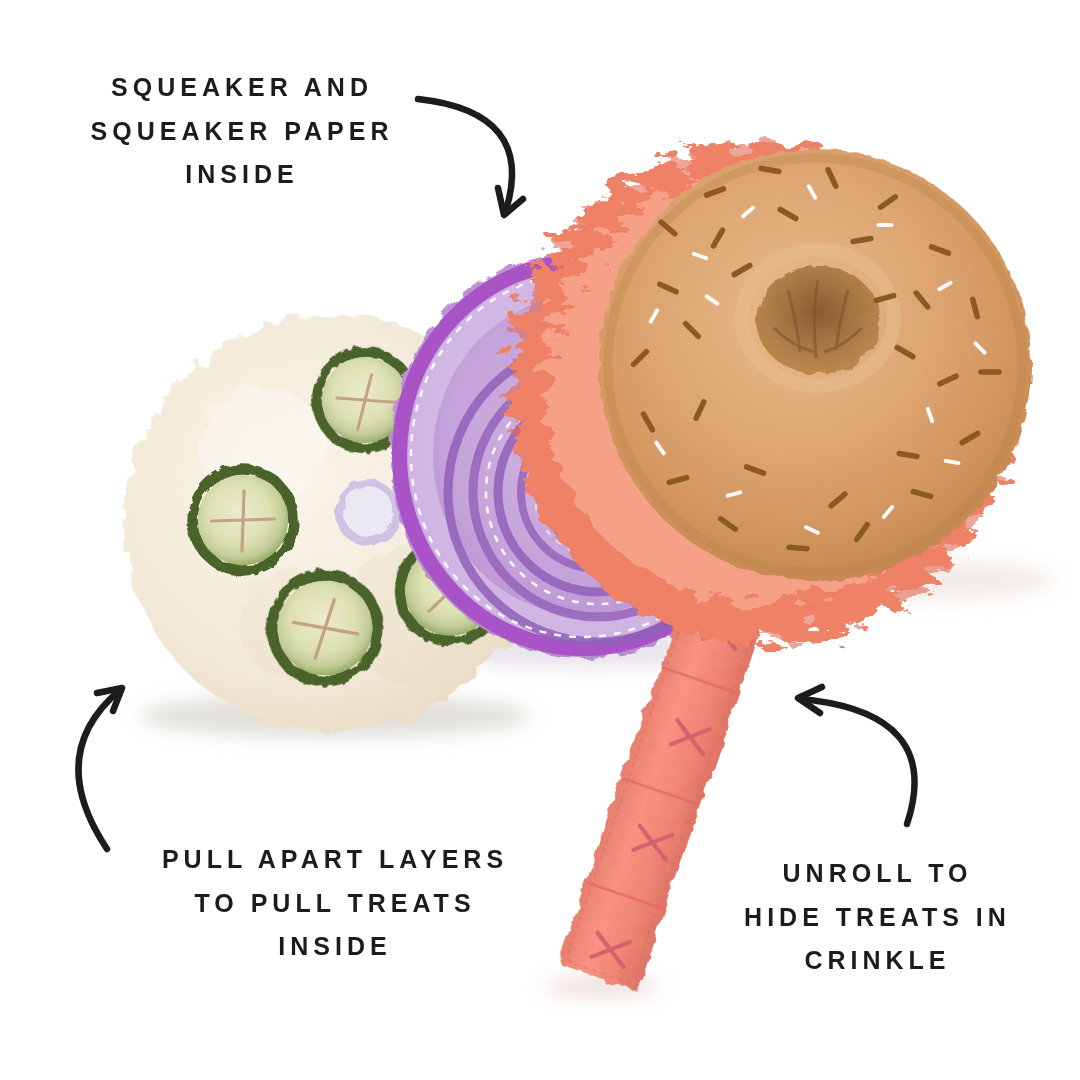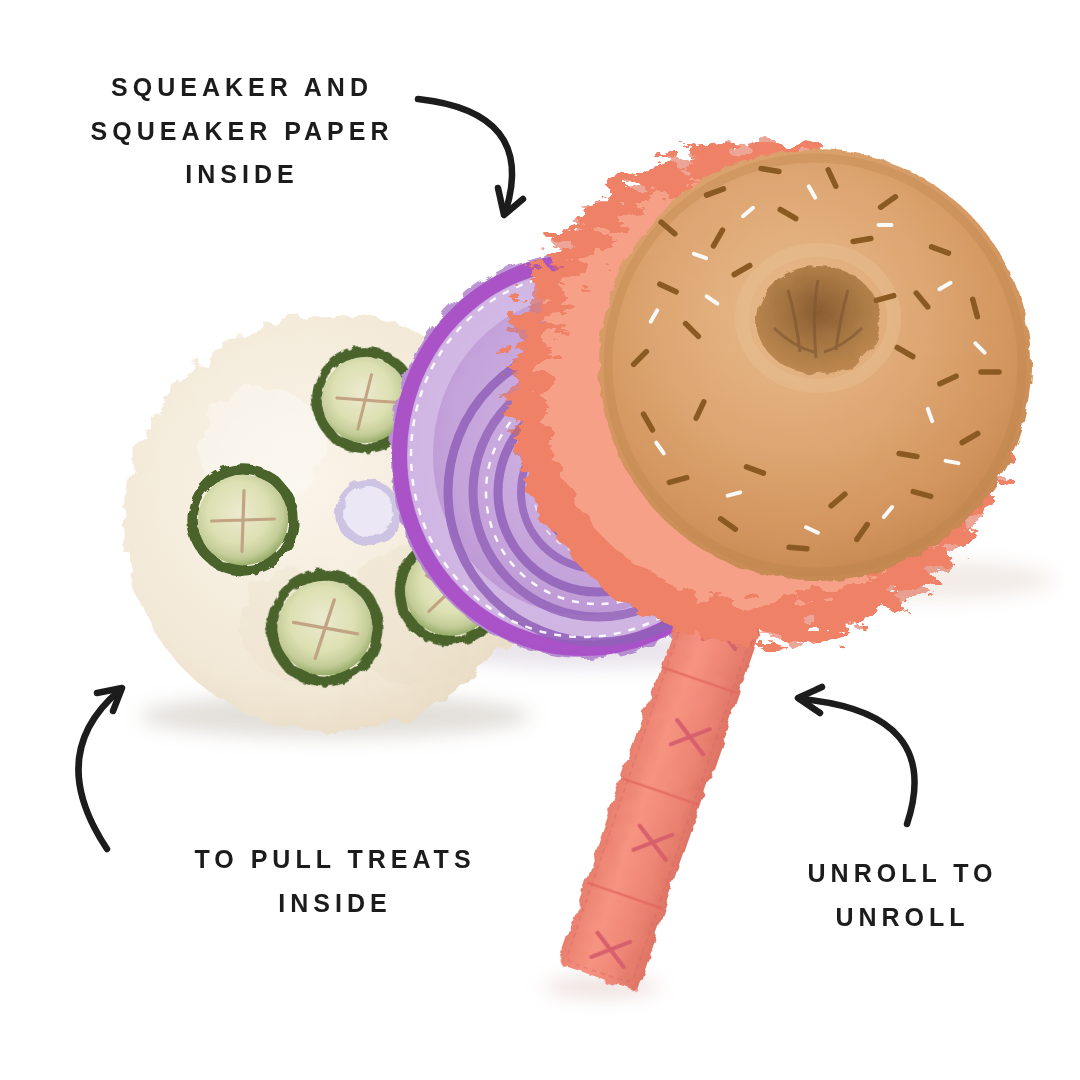--- a/index.html
+++ b/index.html
@@ -3,21 +3,21 @@
 <meta charset="utf-8">
 <style>
   html,body{margin:0;padding:0;background:#fff;}
   .stage{position:relative;width:1080px;height:1080px;margin:0 auto;background:var(--background,#ffffff);overflow:hidden;border-radius:7px;}
   .art{position:absolute;left:0;top:0;width:1080px;height:1080px;display:block;}
   .note{position:absolute;font-family:"Liberation Sans",sans-serif;font-weight:700;font-size:25px;line-height:43.5px;
         letter-spacing:.2em;color:var(--ink,#1c1c1c);text-align:center;white-space:nowrap;}
   .note div{white-space:nowrap;}
   .note-tl{left:52px;top:66px;width:380px;}
   .note-bl{left:110px;top:838px;width:450px;}
-  .note-br{left:730px;top:852px;width:345px;}
+  .note-br{left:705px;top:852px;width:345px;}
   .arrow{stroke:var(--ink,#1c1c1c);stroke-width:6.5;fill:none;stroke-linecap:round;stroke-linejoin:round;}
 </style>
 </head>
 <body>
 
 <div class="stage">
 
   <svg class="art" viewBox="0 0 1080 1080" aria-hidden="true">
     <defs>
       <radialGradient id="gCream" cx="42%" cy="40%" r="68%">
@@ -242,20 +242,22 @@
       </g>
     </g>
   </svg>
 
   <div class="note note-tl">
     <div>SQUEAKER AND</div>
     <div>SQUEAKER PAPER</div>
     <div>INSIDE</div>
   </div>
   <div class="note note-bl">
+    <div>PULL APART LAYERS</div>
     <div>TO PULL TREATS</div>
     <div>INSIDE</div>
   </div>
   <div class="note note-br">
     <div>UNROLL TO</div>
-    <div>UNROLL</div>
+    <div>HIDE TREATS IN</div>
+    <div>CRINKLE</div>
   </div>
 </div>
 
 </body></html>

